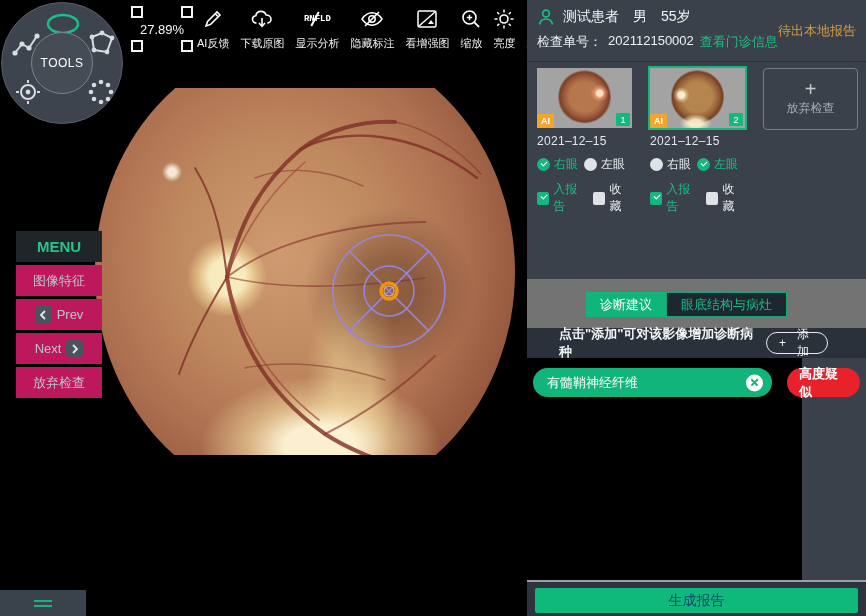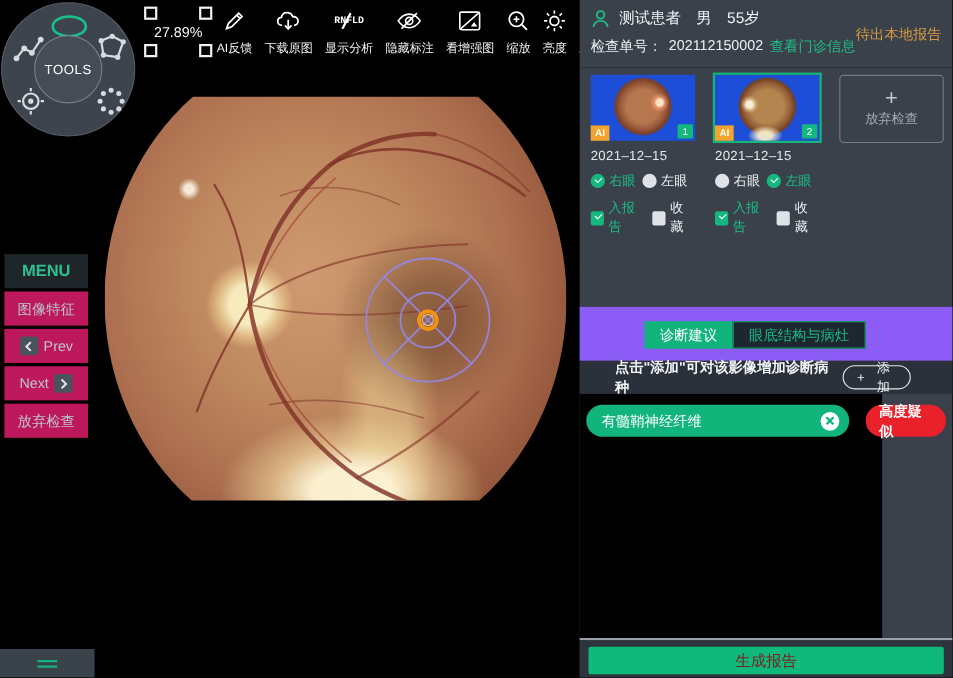--- a/index.html
+++ b/index.html
@@ -47,21 +47,21 @@
 
   
   .toolbar { position:absolute; left:197px; top:6px; display:flex; gap:11px; }
   .tb-btn { display:flex; flex-direction:column; align-items:center; gap:4px; cursor:pointer; }
   .tb-ic { height:26px; display:flex; align-items:center; justify-content:center; }
   .tb-label { font-size:11px; color:#f0f2f4; white-space:nowrap; }
   .rnfld-txt { font-size:9px; font-weight:bold; color:#fff; letter-spacing:0; position:relative; font-family:"Liberation Mono","DejaVu Sans Mono",monospace; }
   .rnfld-txt::after { content:""; position:absolute; left:10px; top:-3px; width:2px; height:16px; background:#fff; transform:rotate(28deg); }
 
   
-  .menu { position:absolute; left:4px; top:231px; width:76px; }
+  .menu { position:absolute; left:16px; top:231px; width:86px; }
   .menu-header { height:31px; background:#1e2629; color:#2ec08c; font-weight:bold; font-size:15px;
     display:flex; align-items:center; justify-content:center; }
   .menu-item { height:31px; margin-top:3px; background:#be185d; color:#bcc4cb; font-size:13px;
     display:flex; align-items:center; justify-content:center; gap:5px; cursor:pointer; }
   .chev-box { width:17px; height:17px; border-radius:3px; background:#4a525c; display:flex; align-items:center; justify-content:center; }
 
   .mini-menu { position:absolute; left:0; top:590px; width:86px; height:26px; background:#3a424b;
     display:flex; align-items:center; justify-content:center; cursor:pointer; }
   .hamburger { display:flex; flex-direction:column; gap:3px; }
   .hamburger i { display:block; width:18px; height:2px; background:#17b57e; }
@@ -71,21 +71,21 @@
 
   .pt-header { position:relative; height:62px; border-bottom:1px solid #2c323a; padding:8px 10px 0 10px; }
   .pt-line1 { display:flex; gap:8px; font-size:14px; color:#f2f4f6; }
   .pt-line1 .sep { margin-left:6px; }
   .pt-status { position:absolute; right:10px; top:22px; color:#d99b3f; font-size:13px; }
   .pt-line2 { margin-top:7px; font-size:13px; color:#eef1f3; display:flex; gap:6px; }
   .pt-link { color:#1fbc84; cursor:pointer; }
 
   .thumbs { position:absolute; left:0; top:68px; width:339px; display:flex; padding:0 10px; gap:18px; }
   .thumb-col { width:95px; }
-  .thumb-card { position:relative; width:95px; height:60px; background:#1d4ed8; cursor:pointer; }
+  .thumb-card { position:relative; width:95px; height:60px; background:#a3a3a3; cursor:pointer; }
   .thumb-card.selected { outline:2px solid #14b77d; }
   .thumb-img { position:absolute; inset:0; }
   .ti-1 { background:
       radial-gradient(circle 8px at 66% 42%, rgba(255,235,200,.95) 0 3px, rgba(255,160,120,.6) 5px, rgba(255,160,120,0) 9px),
       radial-gradient(circle 27px at 50% 48%, #b6774f 0 55%, #9c5c3d 75%, #7c4026 92%, rgba(0,0,0,0) 100%); }
   .ti-2 { background:
       radial-gradient(circle 7px at 33% 45%, rgba(250,245,220,.95) 0 3px, rgba(240,220,170,.55) 5px, rgba(240,220,170,0) 8px),
       radial-gradient(ellipse 16px 9px at 48% 92%, rgba(255,244,205,.9) 0 40%, rgba(255,244,205,0) 100%),
       radial-gradient(circle 27px at 50% 48%, #b5854f 0 55%, #96603a 78%, #744222 93%, rgba(0,0,0,0) 100%); }
   .badge-ai { position:absolute; left:0; bottom:0; width:17px; height:14px; background:#f2a42c; color:#fff;
@@ -101,21 +101,21 @@
   .checkbox { width:13px; height:13px; border-radius:2px; background:#dfe3e7; }
   .opt.on .checkbox { background:#14b77d; }
   .tick { position:relative; }
   .tick.on::after { content:""; position:absolute; left:3.5px; top:2.5px; width:5px; height:3px;
     border-left:1.6px solid #fff; border-bottom:1.6px solid #fff; transform:rotate(-45deg); }
 
   .add-image { width:95px; height:62px; border:1px solid #757b83; border-radius:4px; color:#a6acb3;
     display:flex; flex-direction:column; align-items:center; justify-content:center; gap:3px; font-size:12px; cursor:pointer; }
   .add-image .plus { font-size:20px; line-height:16px; color:#c6cacf; }
 
-  .tabs-zone { position:absolute; left:0; top:279px; width:339px; height:49px; background:#8b5cf6; }
+  .tabs-zone { position:absolute; left:0; top:279px; width:339px; height:49px; background:#737373; }
   .tabs { position:absolute; left:59px; top:13px; display:flex; }
   .tab { height:25px; padding:0 14px; font-size:13px; display:flex; align-items:center; justify-content:center; cursor:pointer; }
   .tab.active { background:#11b57b; color:#fff; }
   .tab.inactive { background:#1d2730; color:#19bb82; border:1px solid #15a572; }
 
   .add-row { position:absolute; left:0; top:328px; width:339px; height:30px; background:#2b313b;
     display:flex; align-items:center; padding:0 10px; }
   .add-hint { font-size:13px; font-weight:bold; color:#f2f4f6; margin-left:22px; }
   .add-btn { margin-left:auto; margin-right:28px; height:22px; padding:0 12px; border:1px solid #e7eaec; border-radius:11px;
     color:#f2f4f5; font-size:12px; display:flex; align-items:center; gap:5px; cursor:pointer; background:transparent; }
@@ -127,21 +127,21 @@
   .tag-close { position:absolute; right:9px; top:50%; transform:translateY(-50%); width:17px; height:17px;
     border-radius:50%; background:#fff; display:flex; align-items:center; justify-content:center; cursor:pointer; }
   .tag-close::before, .tag-close::after { content:""; position:absolute; width:9px; height:1.8px; background:#11b57b; }
   .tag-close::before { transform:rotate(45deg); } .tag-close::after { transform:rotate(-45deg); }
   .sev-pill { margin-left:15px; height:29px; padding:0 12px; background:#e8212b; border-radius:15px; color:#fff;
     font-size:13px; font-weight:bold; display:flex; align-items:center; }
 
   .footer-line { position:absolute; left:0; top:580px; width:339px; height:2px; background:#9aa0a8; }
   .footer { position:absolute; left:0; top:582px; width:339px; height:34px; background:#2e343d; }
   .gen-btn { position:absolute; left:8px; top:6px; width:323px; height:25px; background:#0fb97b; border:none;
-    color:#7f1d1d; font-size:14px; border-radius:2px; cursor:pointer; font-family:inherit; }
+    color:#0c4a6e; font-size:14px; border-radius:2px; cursor:pointer; font-family:inherit; }
 
   .icon-svg { display:block; }
 </style>
 </head>
 <body>
 
 <div class="viewer">
 
   <div class="fundus-wrap">
     <div class="fundus">

